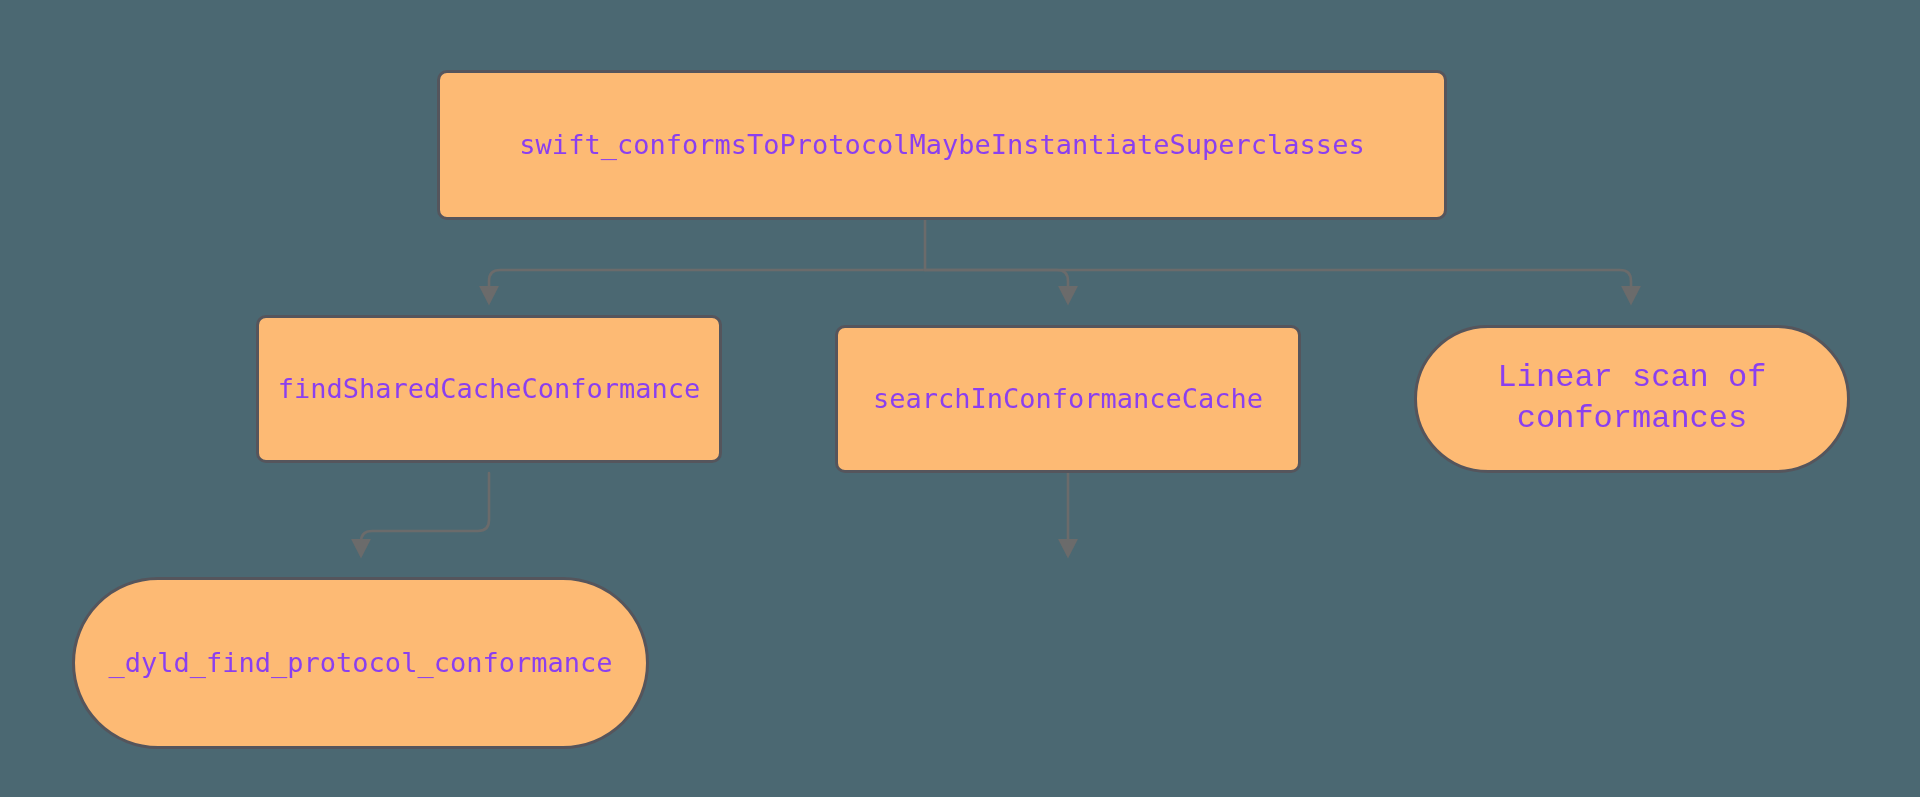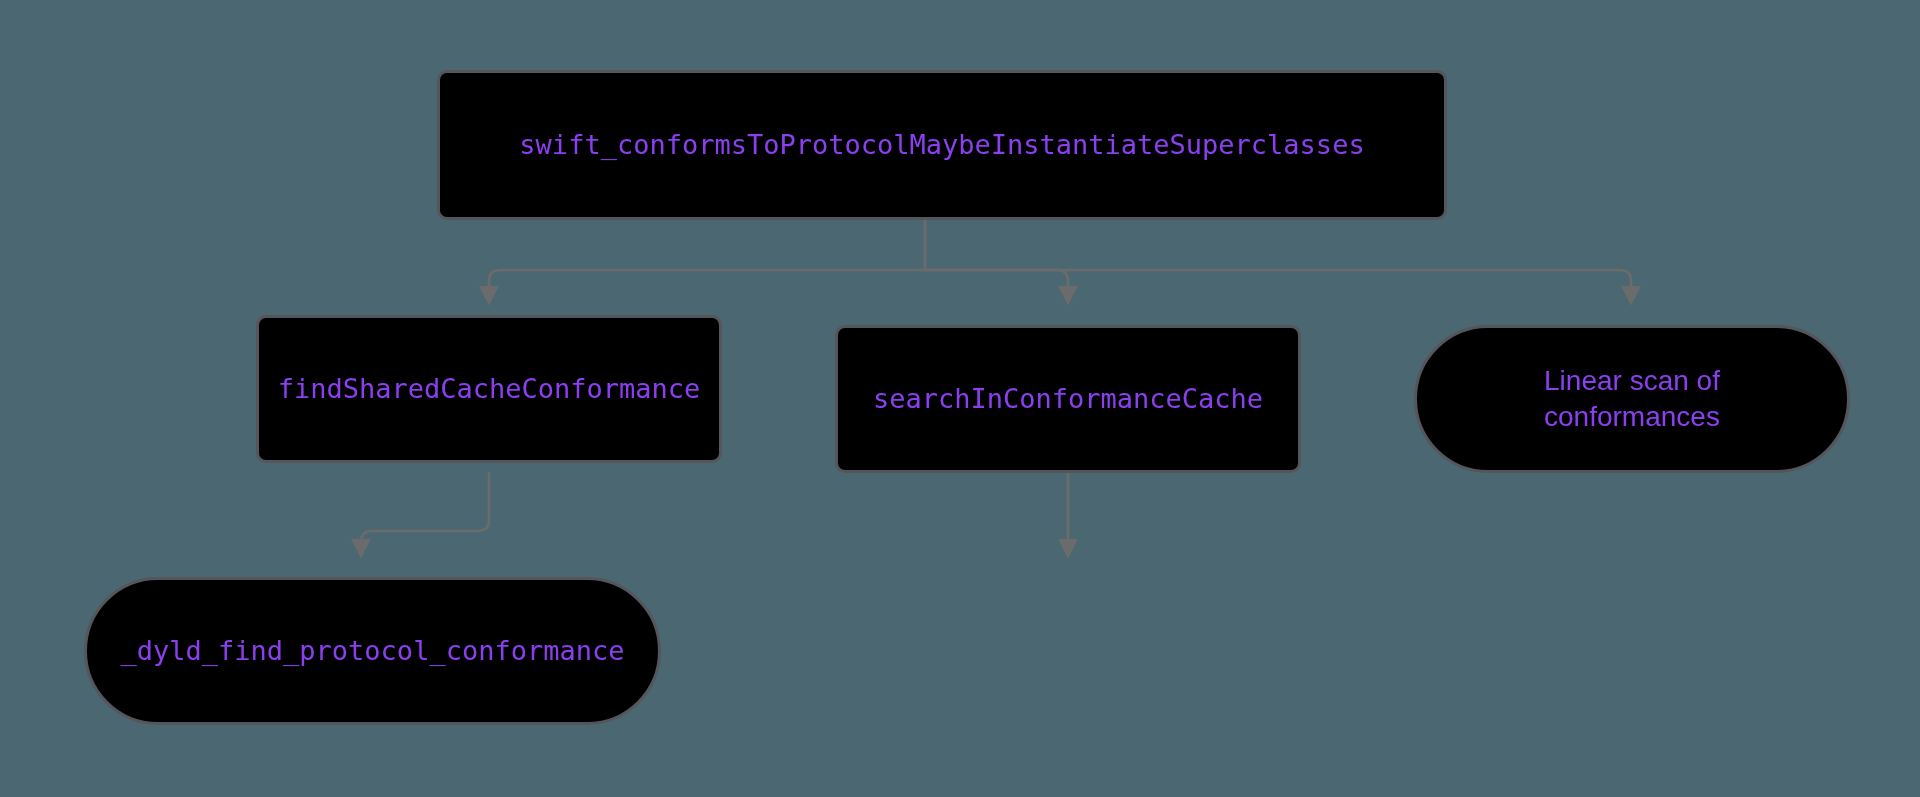--- a/index.html
+++ b/index.html
@@ -21,21 +21,21 @@
   #edge-layer {
     position: absolute;
     left: 0;
     top: 0;
     width: 1920px;
     height: 797px;
   }
   .node {
     position: absolute;
     box-sizing: border-box;
-    background: #000000;
+    background: #fdba74;
     border: 3px solid #55555c;
     display: flex;
     align-items: center;
     justify-content: center;
     text-align: center;
     color: #8b3ff0;
     z-index: 2;
   }
   .node.rect {
     border-radius: 10px;
@@ -47,30 +47,30 @@
     display: block;
     line-height: 1.28;
     white-space: pre-line;
   }
   .mono .node-label {
     font-family: "DejaVu Sans Mono", "Liberation Mono", monospace;
     font-size: 27px;
     letter-spacing: 0px;
   }
   .sans .node-label {
-    font-family: Liberation Sans, sans-serif;
-    font-size: 28px;
+    font-family: Liberation Mono, monospace;
+    font-size: 32px;
   }
 
   
   #node-root        { left: 437px;  top: 70px;  width: 1010px; height: 150px; }
   #node-shared      { left: 256px;  top: 315px; width: 466px;  height: 148px; }
   #node-search      { left: 835px;  top: 325px; width: 466px;  height: 148px; }
   #node-linear      { left: 1414px; top: 325px; width: 436px;  height: 148px; }
-  #node-dyld        { left: 84px;   top: 577px; width: 577px;  height: 148px; }
+  #node-dyld        { left: 72px;   top: 577px; width: 577px;  height: 172px; }
   #node-hashmap     { left: 781px;  top: 577px; width: 577px;  height: 148px; }
 </style>
 </head>
 <body>
 
 <div id="diagram-root">
 
   <svg id="edge-layer" viewBox="0 0 1920 797" width="1920" height="797" xmlns="http://www.w3.org/2000/svg">
     <defs>
       <marker id="arrowhead" markerWidth="9" markerHeight="9" refX="3.6" refY="4.5" orient="auto" markerUnits="strokeWidth">

